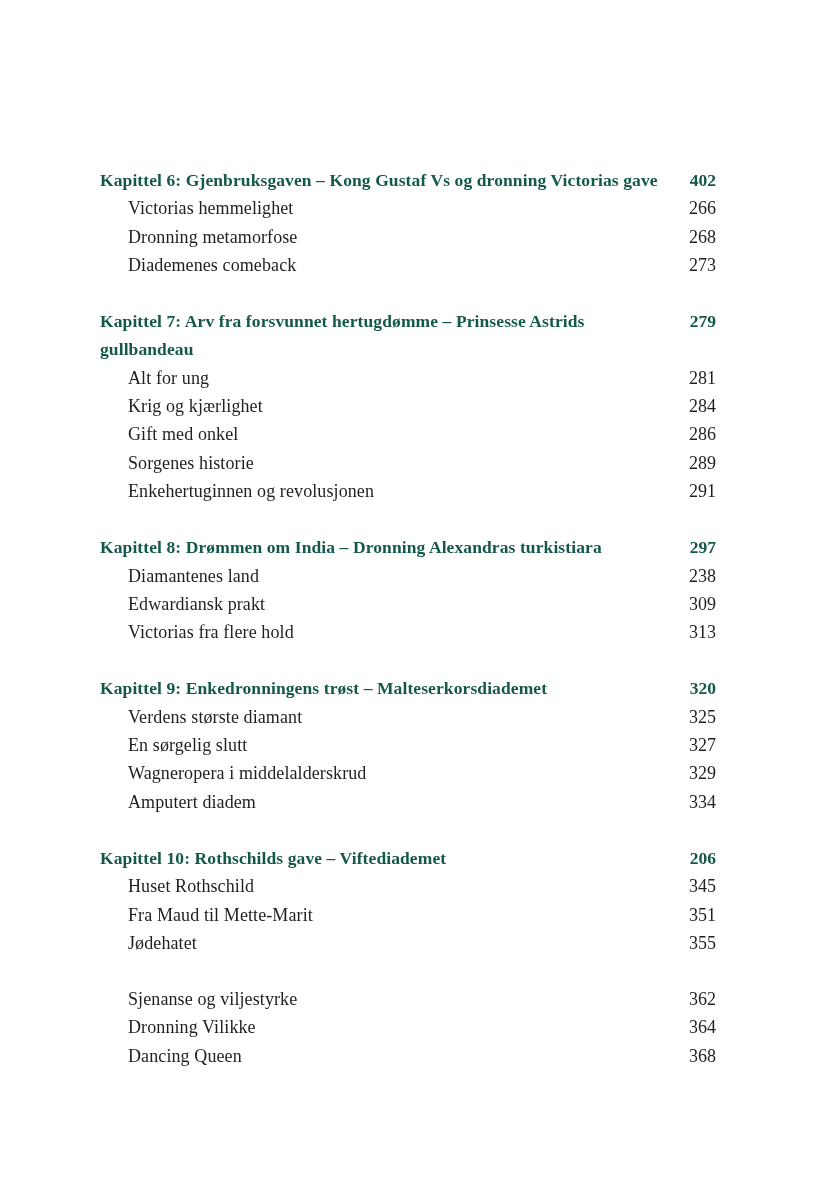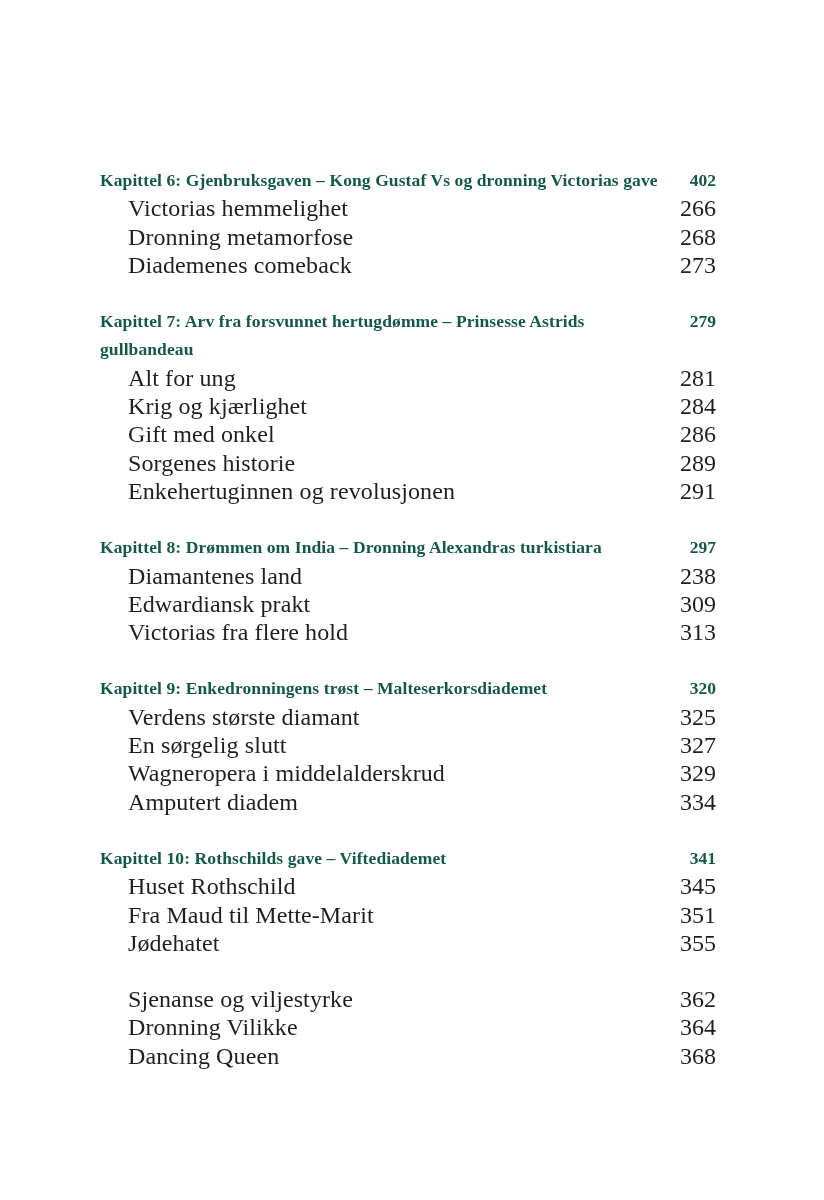--- a/index.html
+++ b/index.html
@@ -45,21 +45,21 @@
     padding-left: 14px;
     white-space: nowrap;
   }
   .chapter-row {
     color: #14584a;
     font-weight: bold;
     font-size: 17.5px;
   }
   .entry-row {
     color: #1f1f1f;
-    font-size: 24px;
+    font-size: 18px;
   }
   .entry-row .title {
     padding-left: 28px;
   }
 </style>
 </head>
 <body>
 
 <div class="page">
   <div class="toc">
@@ -148,21 +148,21 @@
       </div>
       <div class="row entry-row">
         <span class="title">Amputert diadem</span>
         <span class="pagenum">334</span>
       </div>
     </div>
 
     <div class="toc-section">
       <div class="row chapter-row">
         <span class="title">Kapittel 10: Rothschilds gave – Viftediademet</span>
-        <span class="pagenum">341</span>
+        <span class="pagenum">206</span>
       </div>
       <div class="row entry-row">
         <span class="title">Huset Rothschild</span>
         <span class="pagenum">345</span>
       </div>
       <div class="row entry-row">
         <span class="title">Fra Maud til Mette-Marit</span>
         <span class="pagenum">351</span>
       </div>
       <div class="row entry-row">

